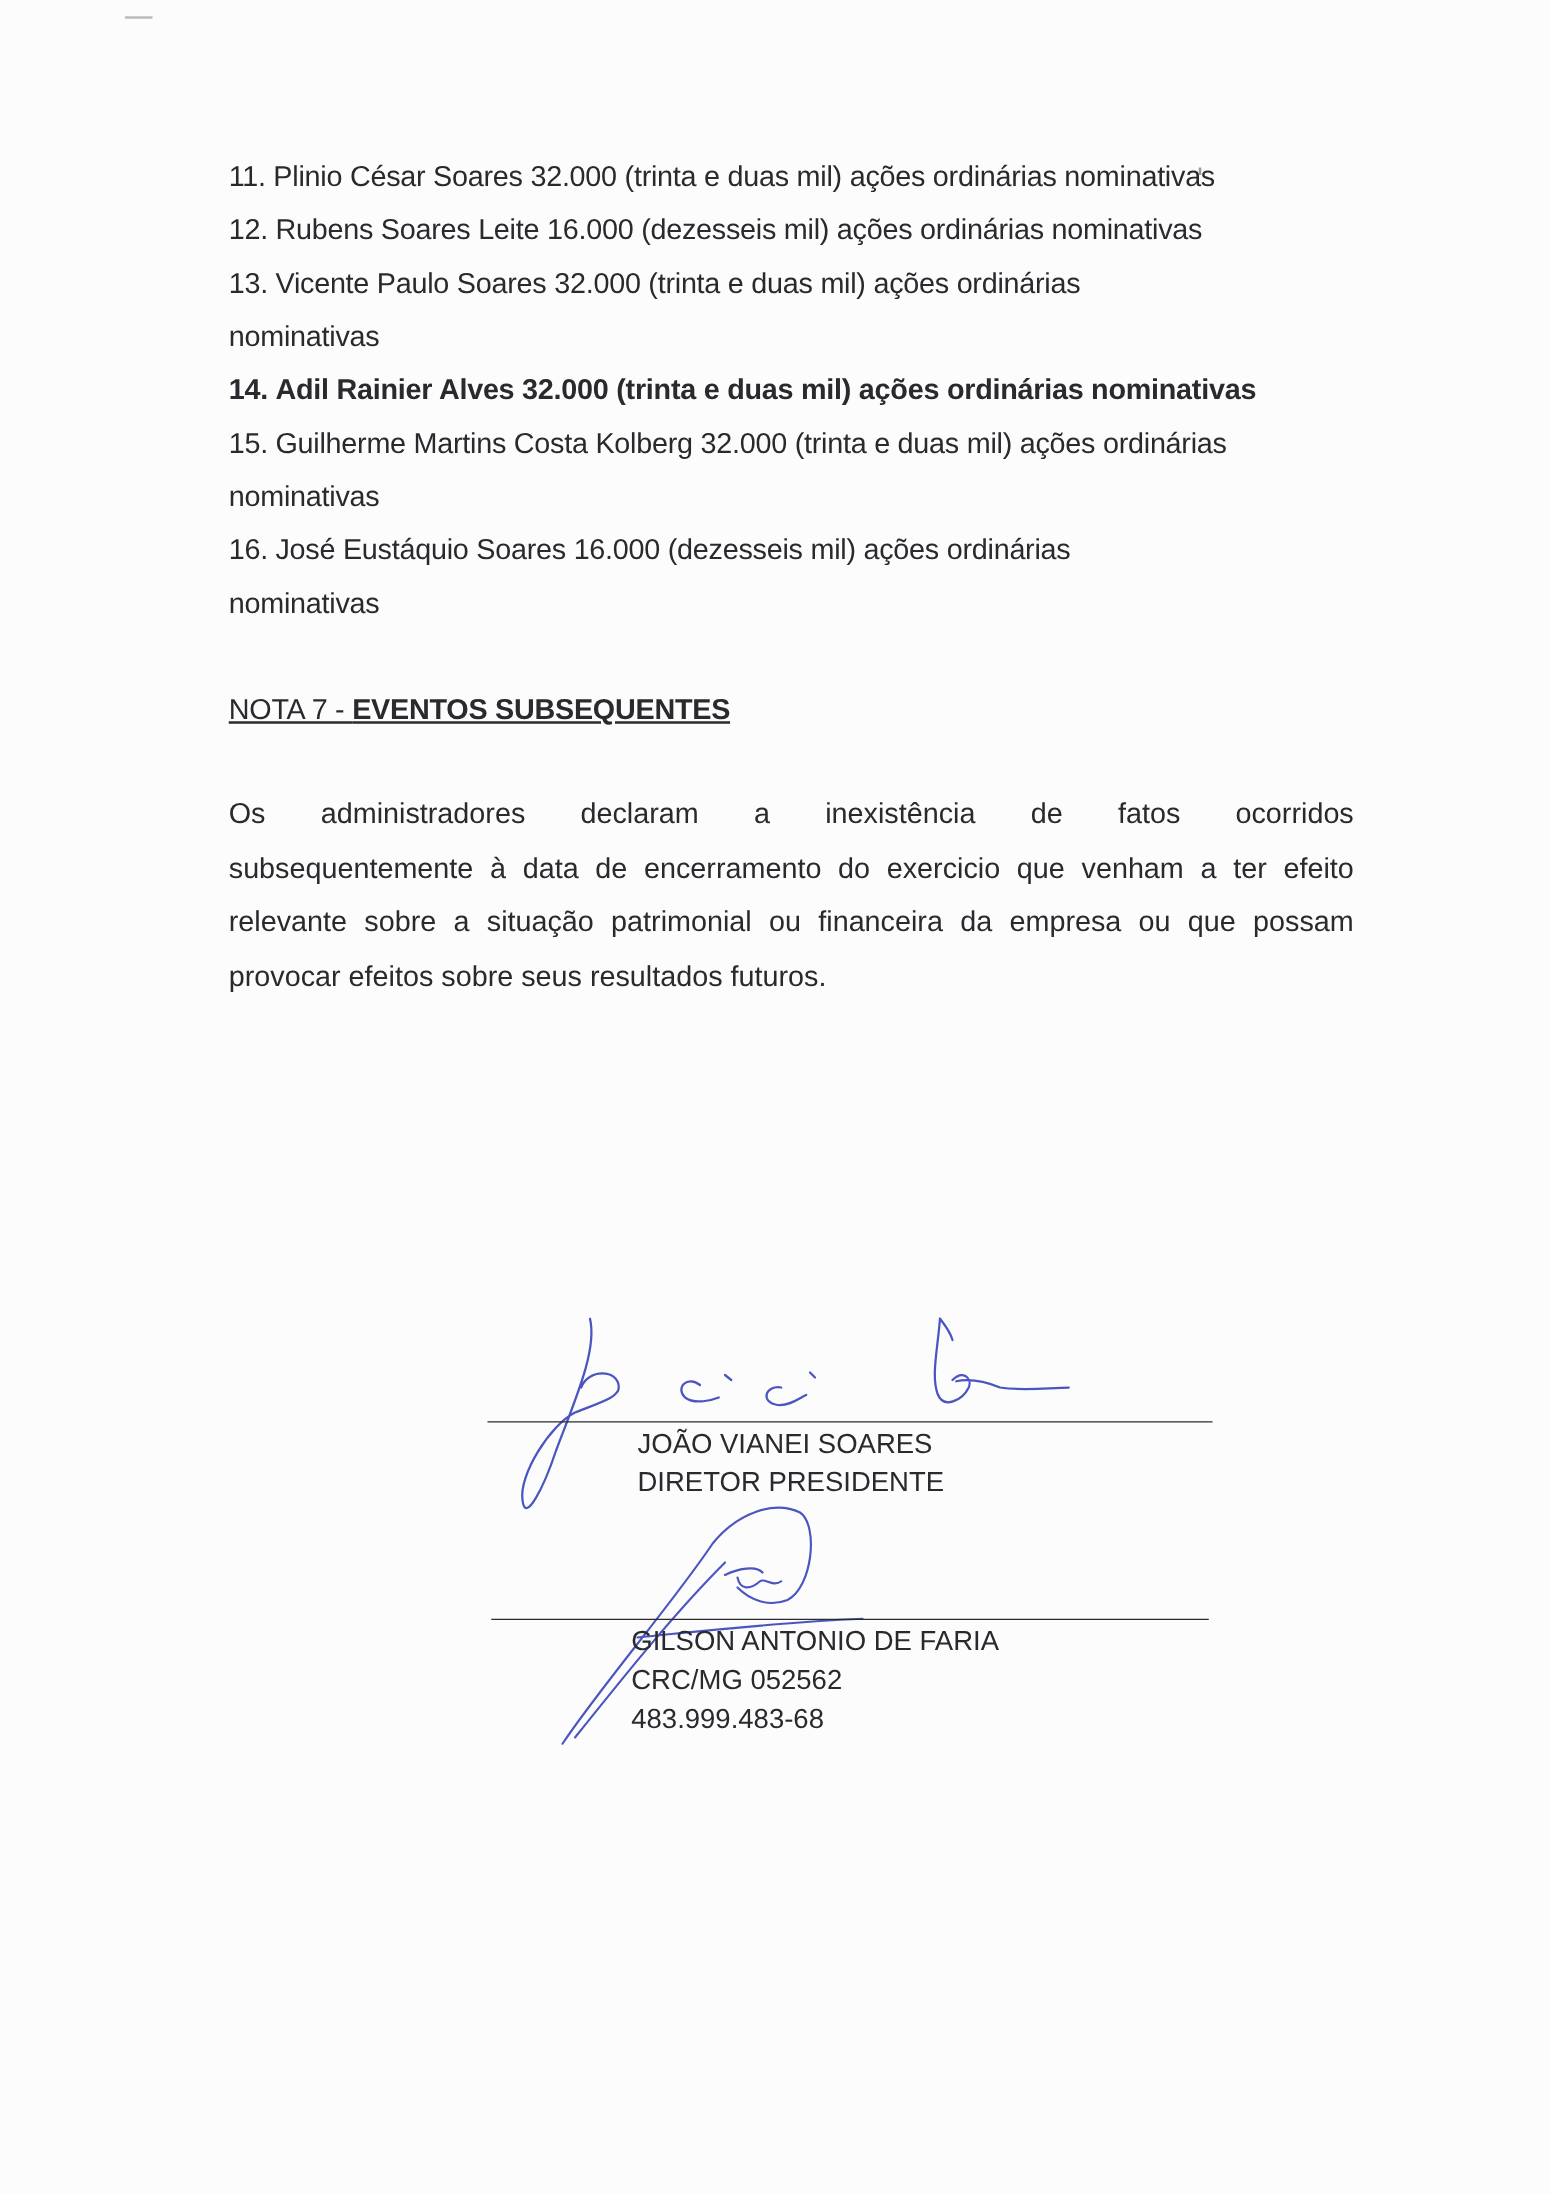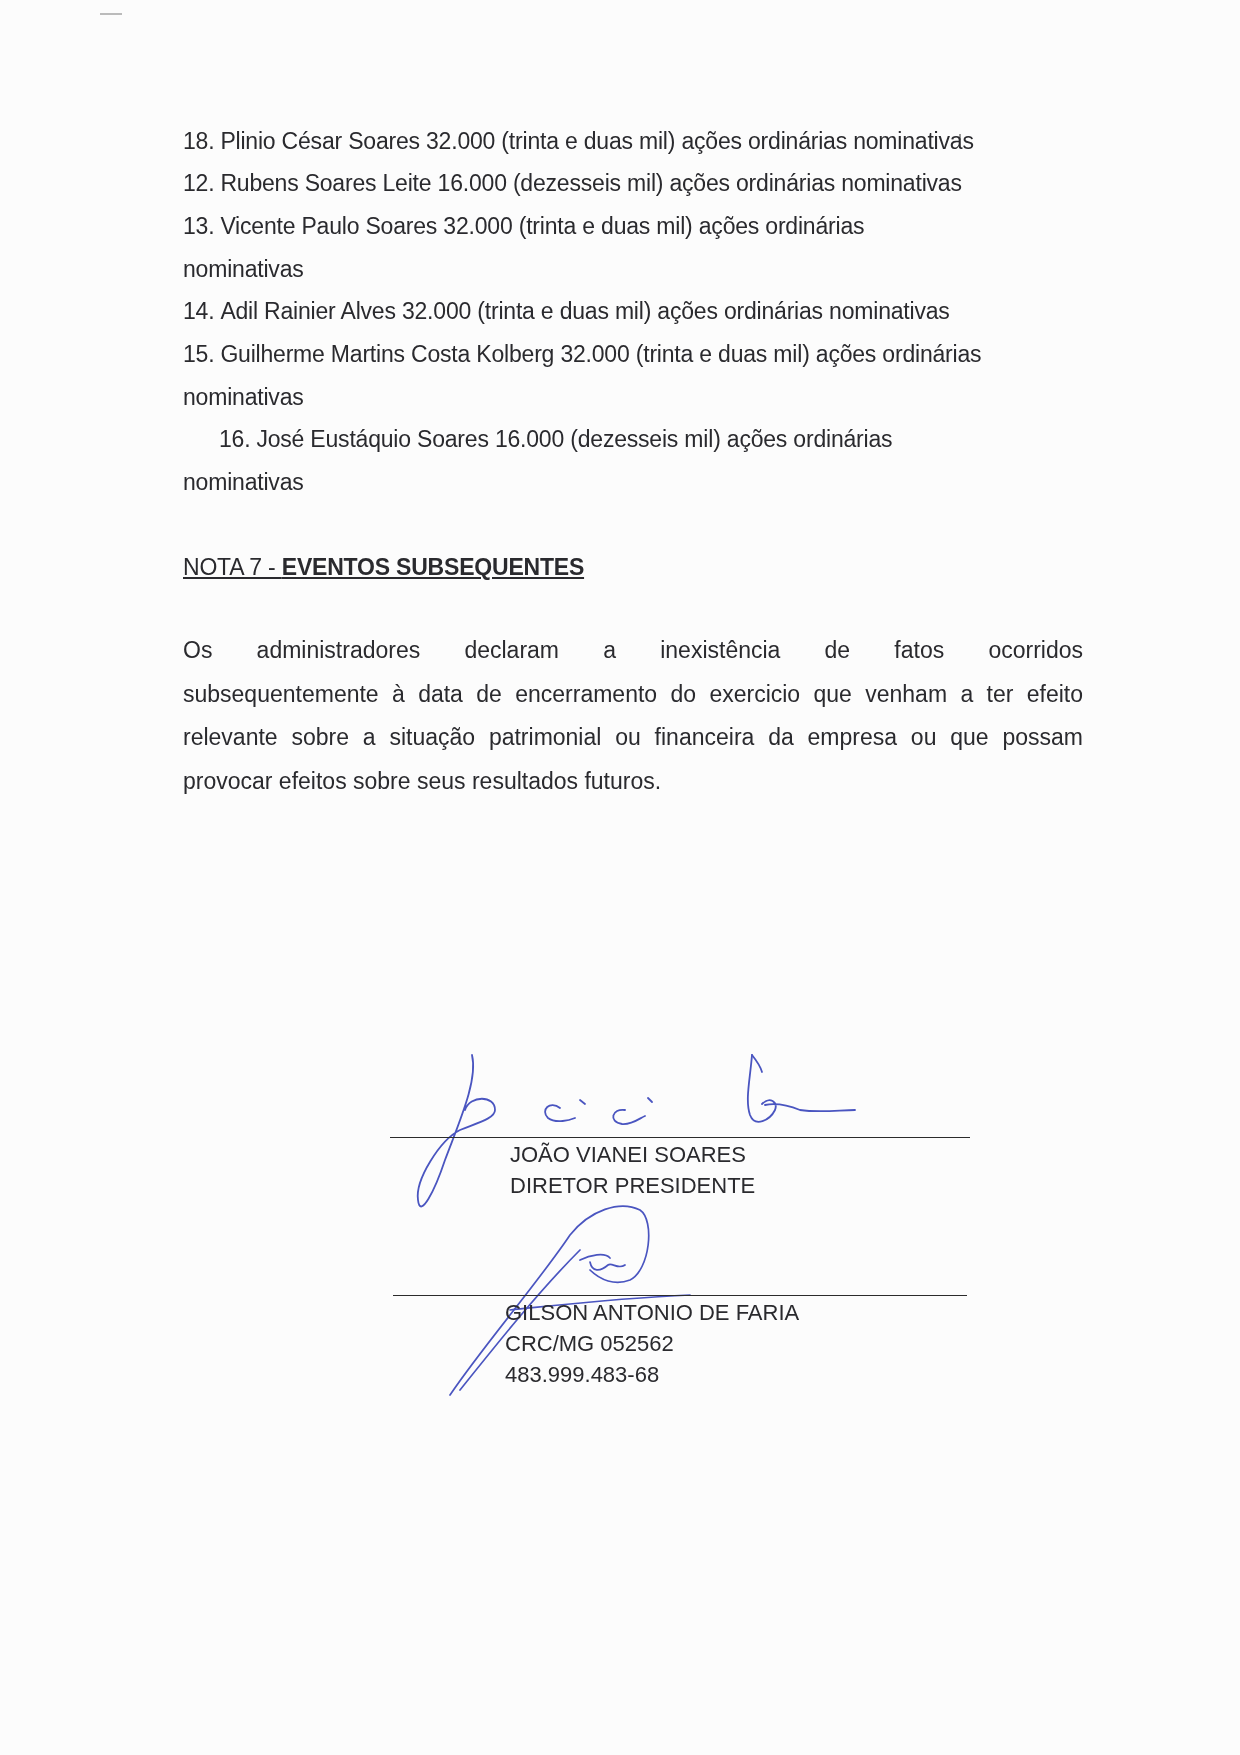--- a/index.html
+++ b/index.html
@@ -56,37 +56,37 @@
 </head>
 <body>
 
 <div class="page">
 
   <div class="speck" style="left:100px;top:13px;width:22px;height:2px;background:#bbb;"></div>
   <div class="speck" style="left:959px;top:134px;width:1.5px;height:6px;"></div>
 
   <div>
     <div class="line" style="top:127px;">
-      <span class="num">18.</span><span>Plinio César Soares 32.000 (trinta e duas mil) ações ordinárias nominativas</span>
+      <span class="num">11.</span><span>Plinio César Soares 32.000 (trinta e duas mil) ações ordinárias nominativas</span>
     </div>
     <div class="line" style="top:169px;">
       <span class="num">12.</span><span>Rubens Soares Leite 16.000 (dezesseis mil) ações ordinárias nominativas</span>
     </div>
     <div class="line" style="top:212px;">
       <span class="num">13.</span><span>Vicente Paulo Soares 32.000 (trinta e duas mil) ações ordinárias</span>
     </div>
     <div class="line" style="top:255px;">nominativas</div>
-    <div class="line" style="top:297px;">
+    <div class="line" style="top:297px;font-weight:bold;">
       <span class="num">14.</span><span>Adil Rainier Alves 32.000 (trinta e duas mil) ações ordinárias nominativas</span>
     </div>
     <div class="line" style="top:340px;">
       <span class="num">15.</span><span>Guilherme Martins Costa Kolberg 32.000 (trinta e duas mil) ações ordinárias</span>
     </div>
     <div class="line" style="top:383px;">nominativas</div>
-    <div class="line" style="top:425px;margin-left:36px;">
+    <div class="line" style="top:425px;">
       <span class="num">16.</span><span>José Eustáquio Soares 16.000 (dezesseis mil) ações ordinárias</span>
     </div>
     <div class="line" style="top:468px;">nominativas</div>
   </div>
 
   <div class="line heading" style="top:553px;text-decoration:underline;">
     <span>NOTA 7 - </span><b>EVENTOS SUBSEQUENTES</b>
   </div>
 
   <div class="para" style="top:629px;">

